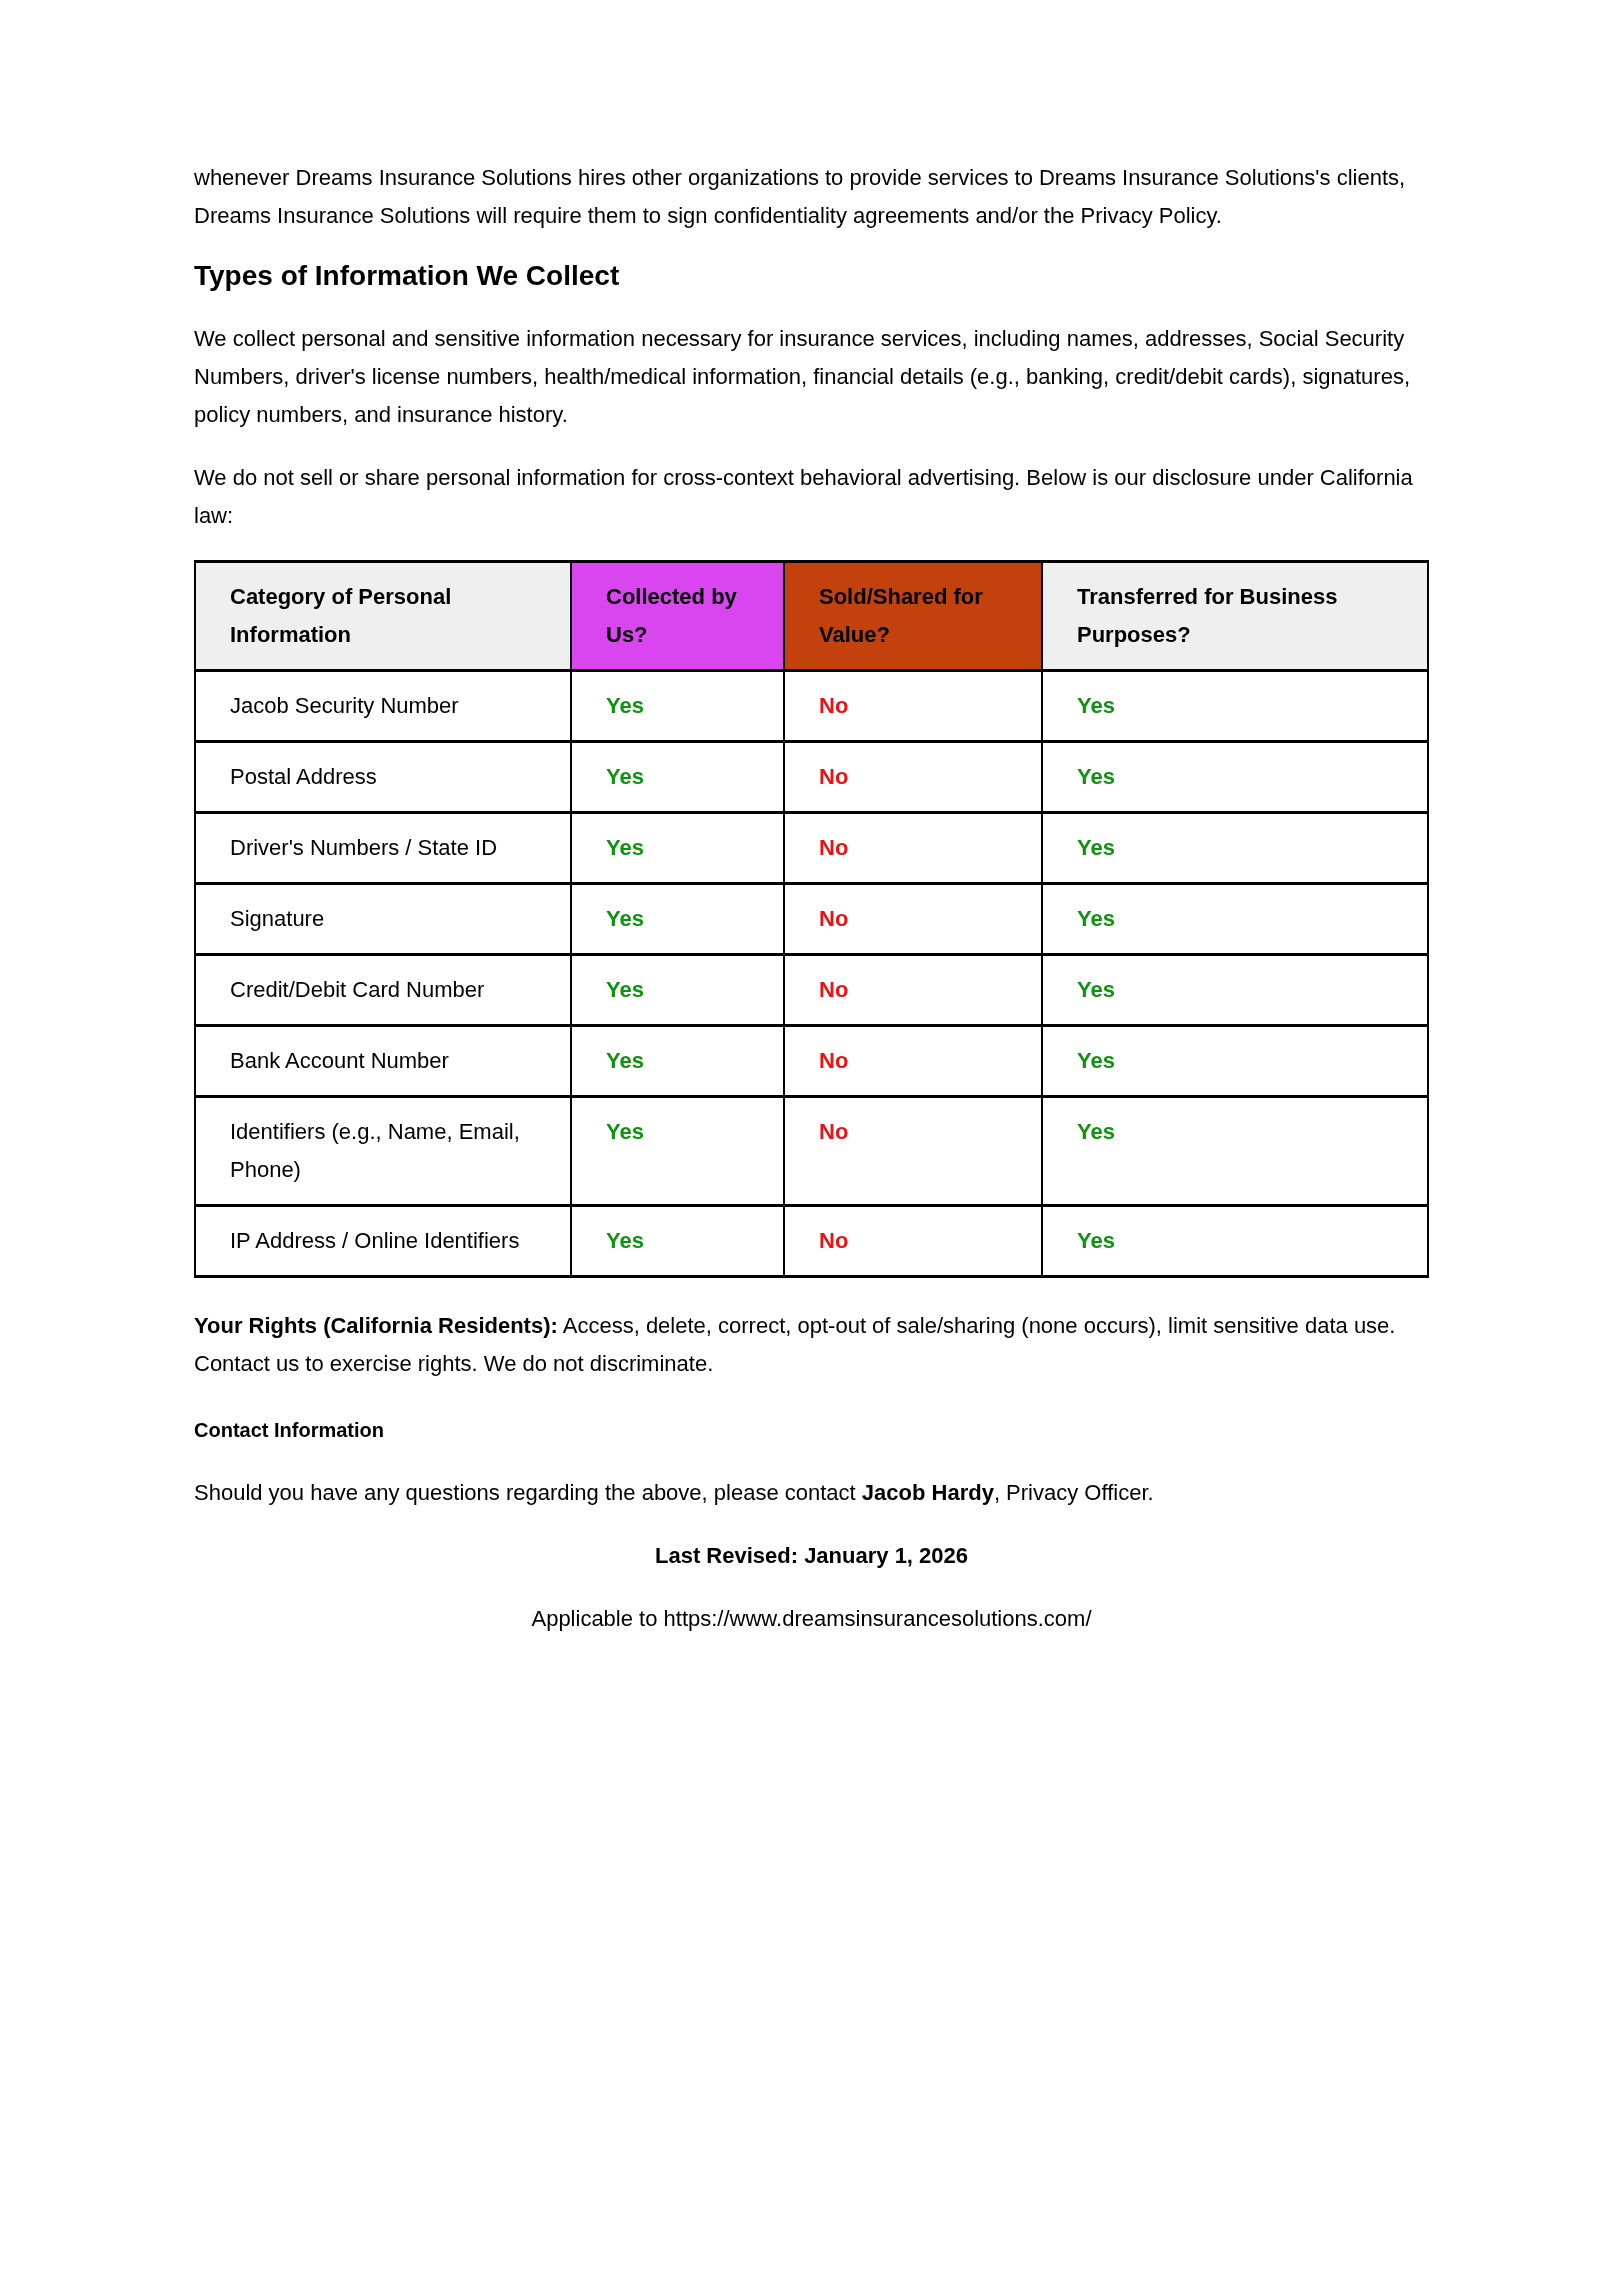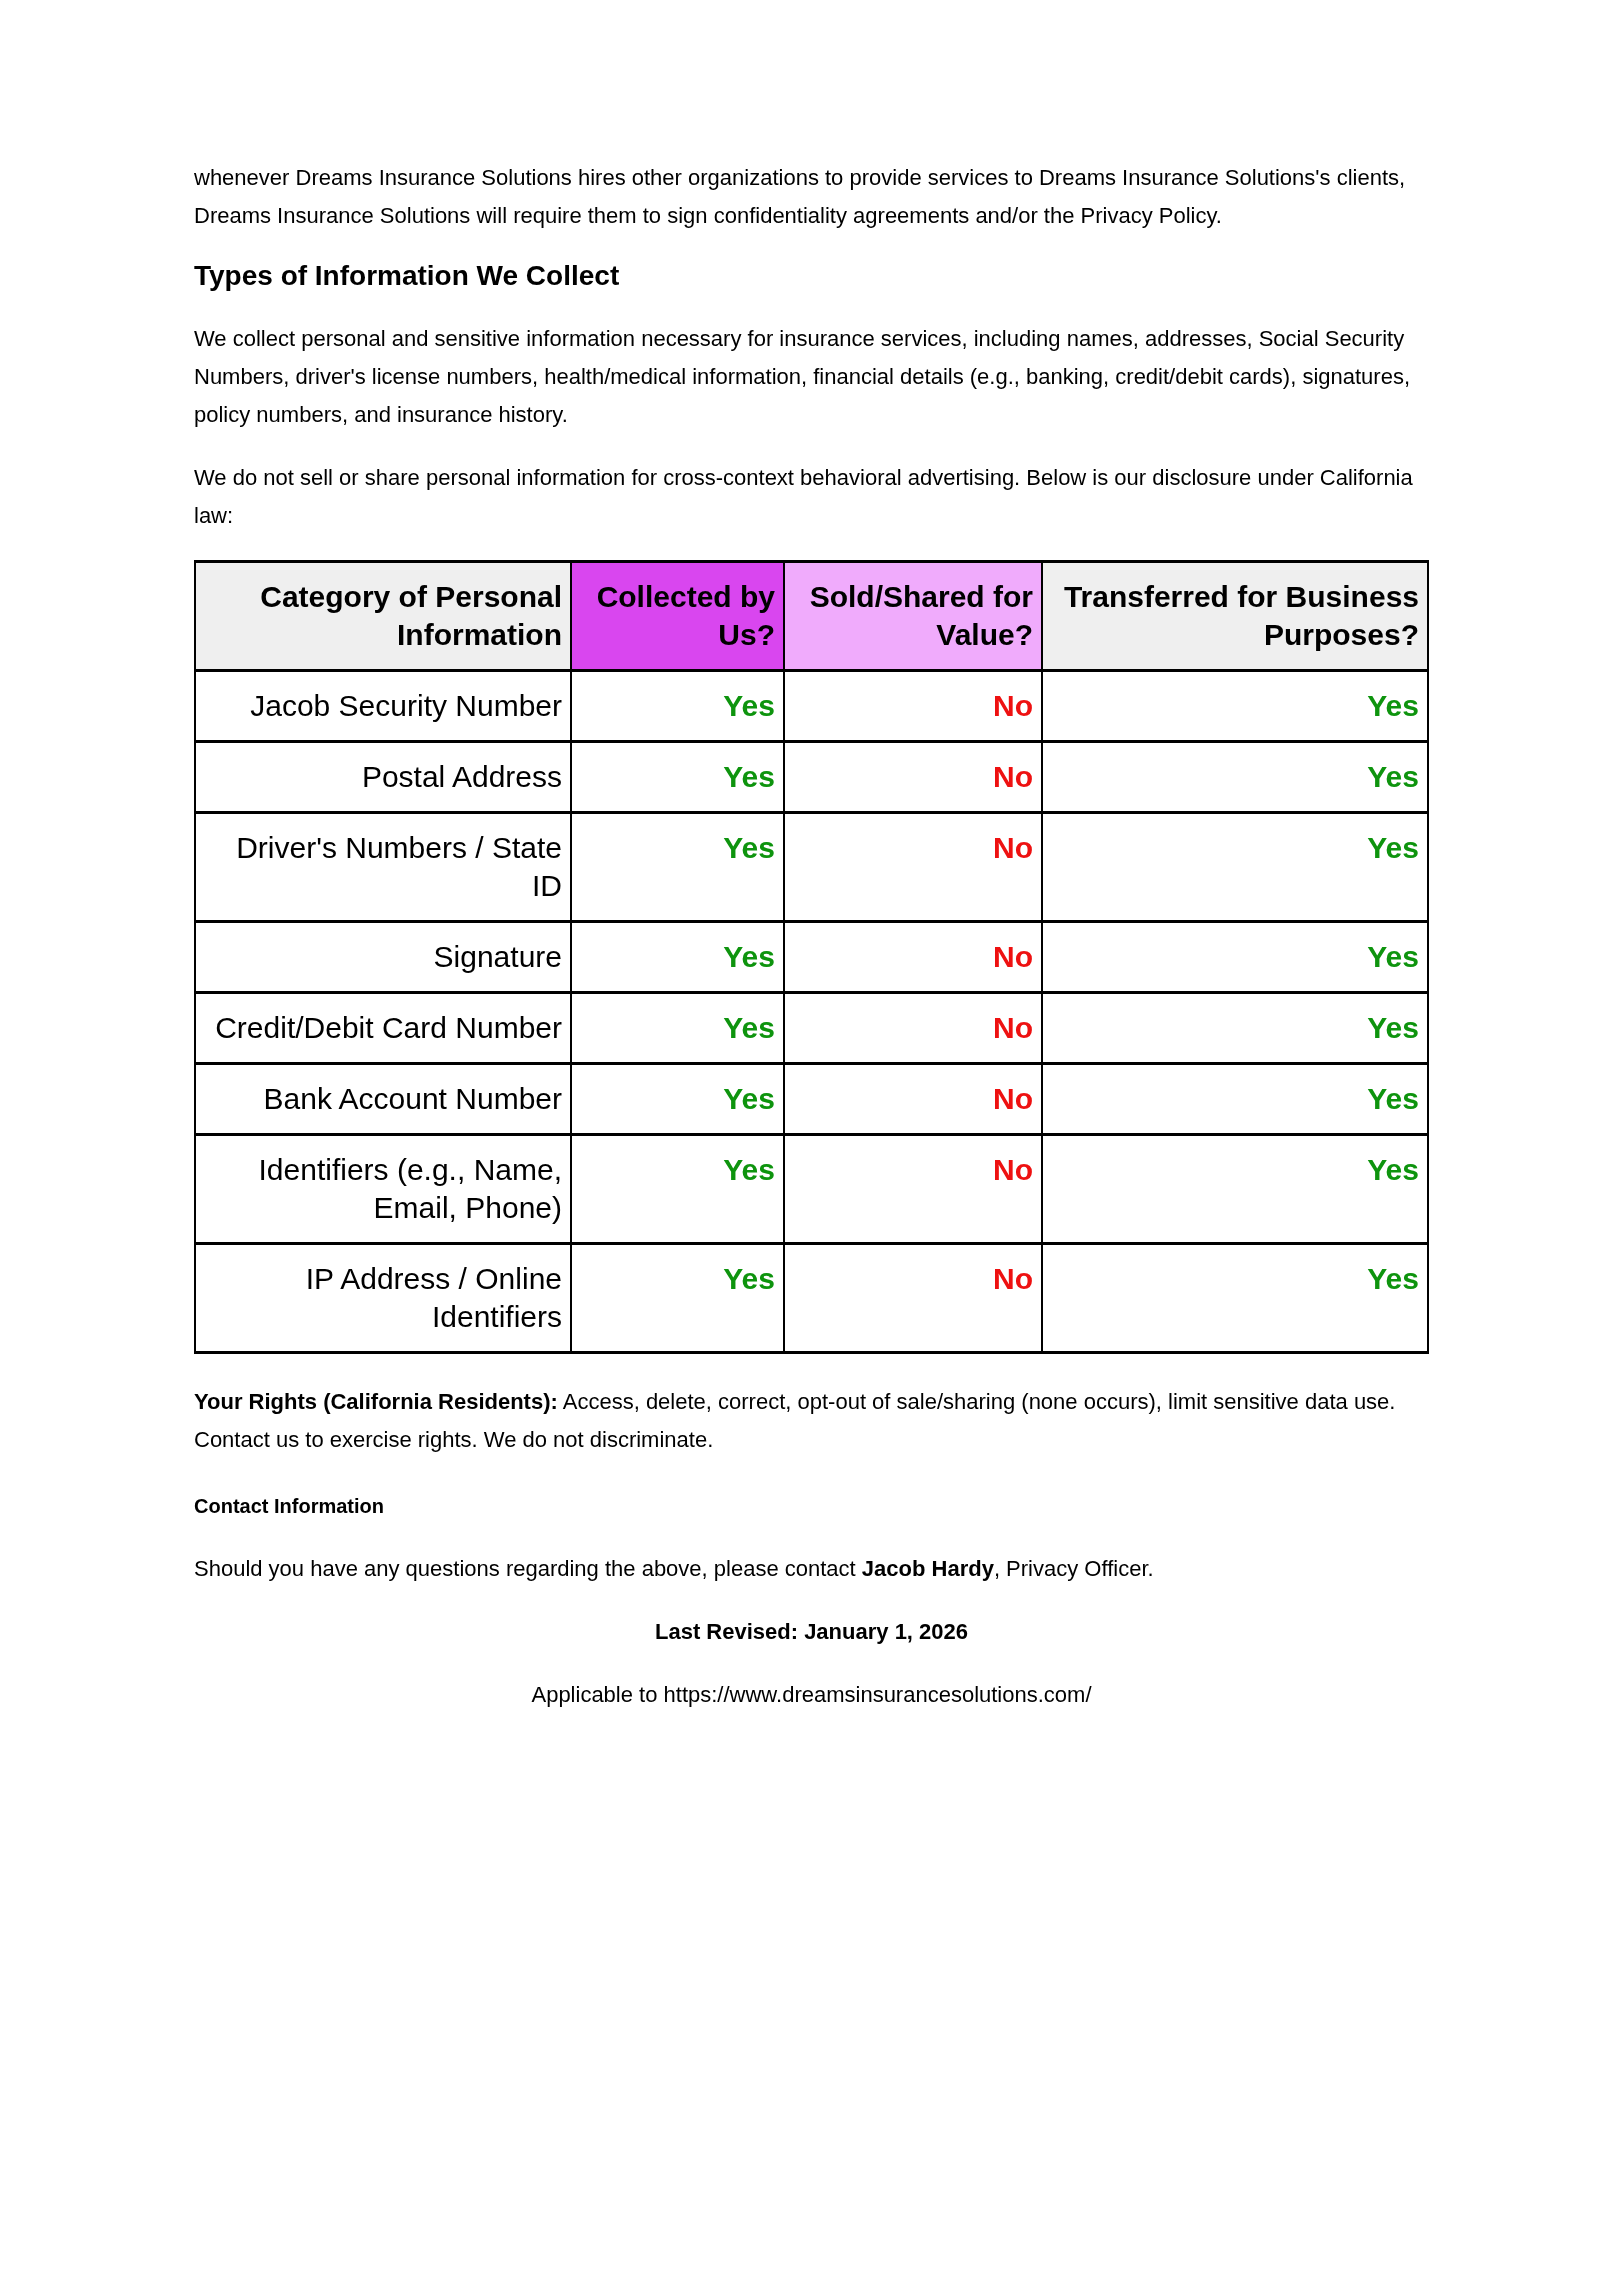--- a/index.html
+++ b/index.html
@@ -38,25 +38,25 @@
     width: 1233px;
     table-layout: fixed;
     border-collapse: collapse;
     margin: 11.8px 0 29px 0;
   }
   table.disclosure th,
   table.disclosure td {
     border: 2px solid #000000;
     border-top-width: 3.3px;
     border-bottom-width: 3.3px;
-    padding: 15px 8px;
-    font-size: 30px;
+    padding: 15px 34px;
+    font-size: 22px;
     line-height: 38px;
     vertical-align: top;
-    text-align: right;
+    text-align: left;
     background: #ffffff;
   }
   table.disclosure th {
     background: #EFEFEF;
     font-weight: bold;
   }
   .cell-flag { font-weight: bold; }
   .bold { font-weight: bold; }
   .centered { text-align: center; }
   .col-category    { width: 376px; }
@@ -82,21 +82,21 @@
     <colgroup>
       <col class="col-category">
       <col class="col-collected">
       <col class="col-sold">
       <col class="col-transferred">
     </colgroup>
     <thead>
       <tr>
         <th style="background: rgb(239, 239, 239);">Category of Personal Information</th>
         <th style="background: #d946ef;">Collected by Us?</th>
-        <th style="background: #f0abfc;">Sold/Shared for Value?</th>
+        <th style="background: #c2410c;">Sold/Shared for Value?</th>
         <th style="background: rgb(239, 239, 239);">Transferred for Business Purposes?</th>
       </tr>
     </thead>
     <tbody>
       <tr>
         <td>Jacob Security Number</td>
         <td class="cell-flag" style="color: rgb(14, 148, 14);">Yes</td>
         <td class="cell-flag" style="color: rgb(238, 17, 17);">No</td>
         <td class="cell-flag" style="color: rgb(14, 148, 14);">Yes</td>
       </tr>

